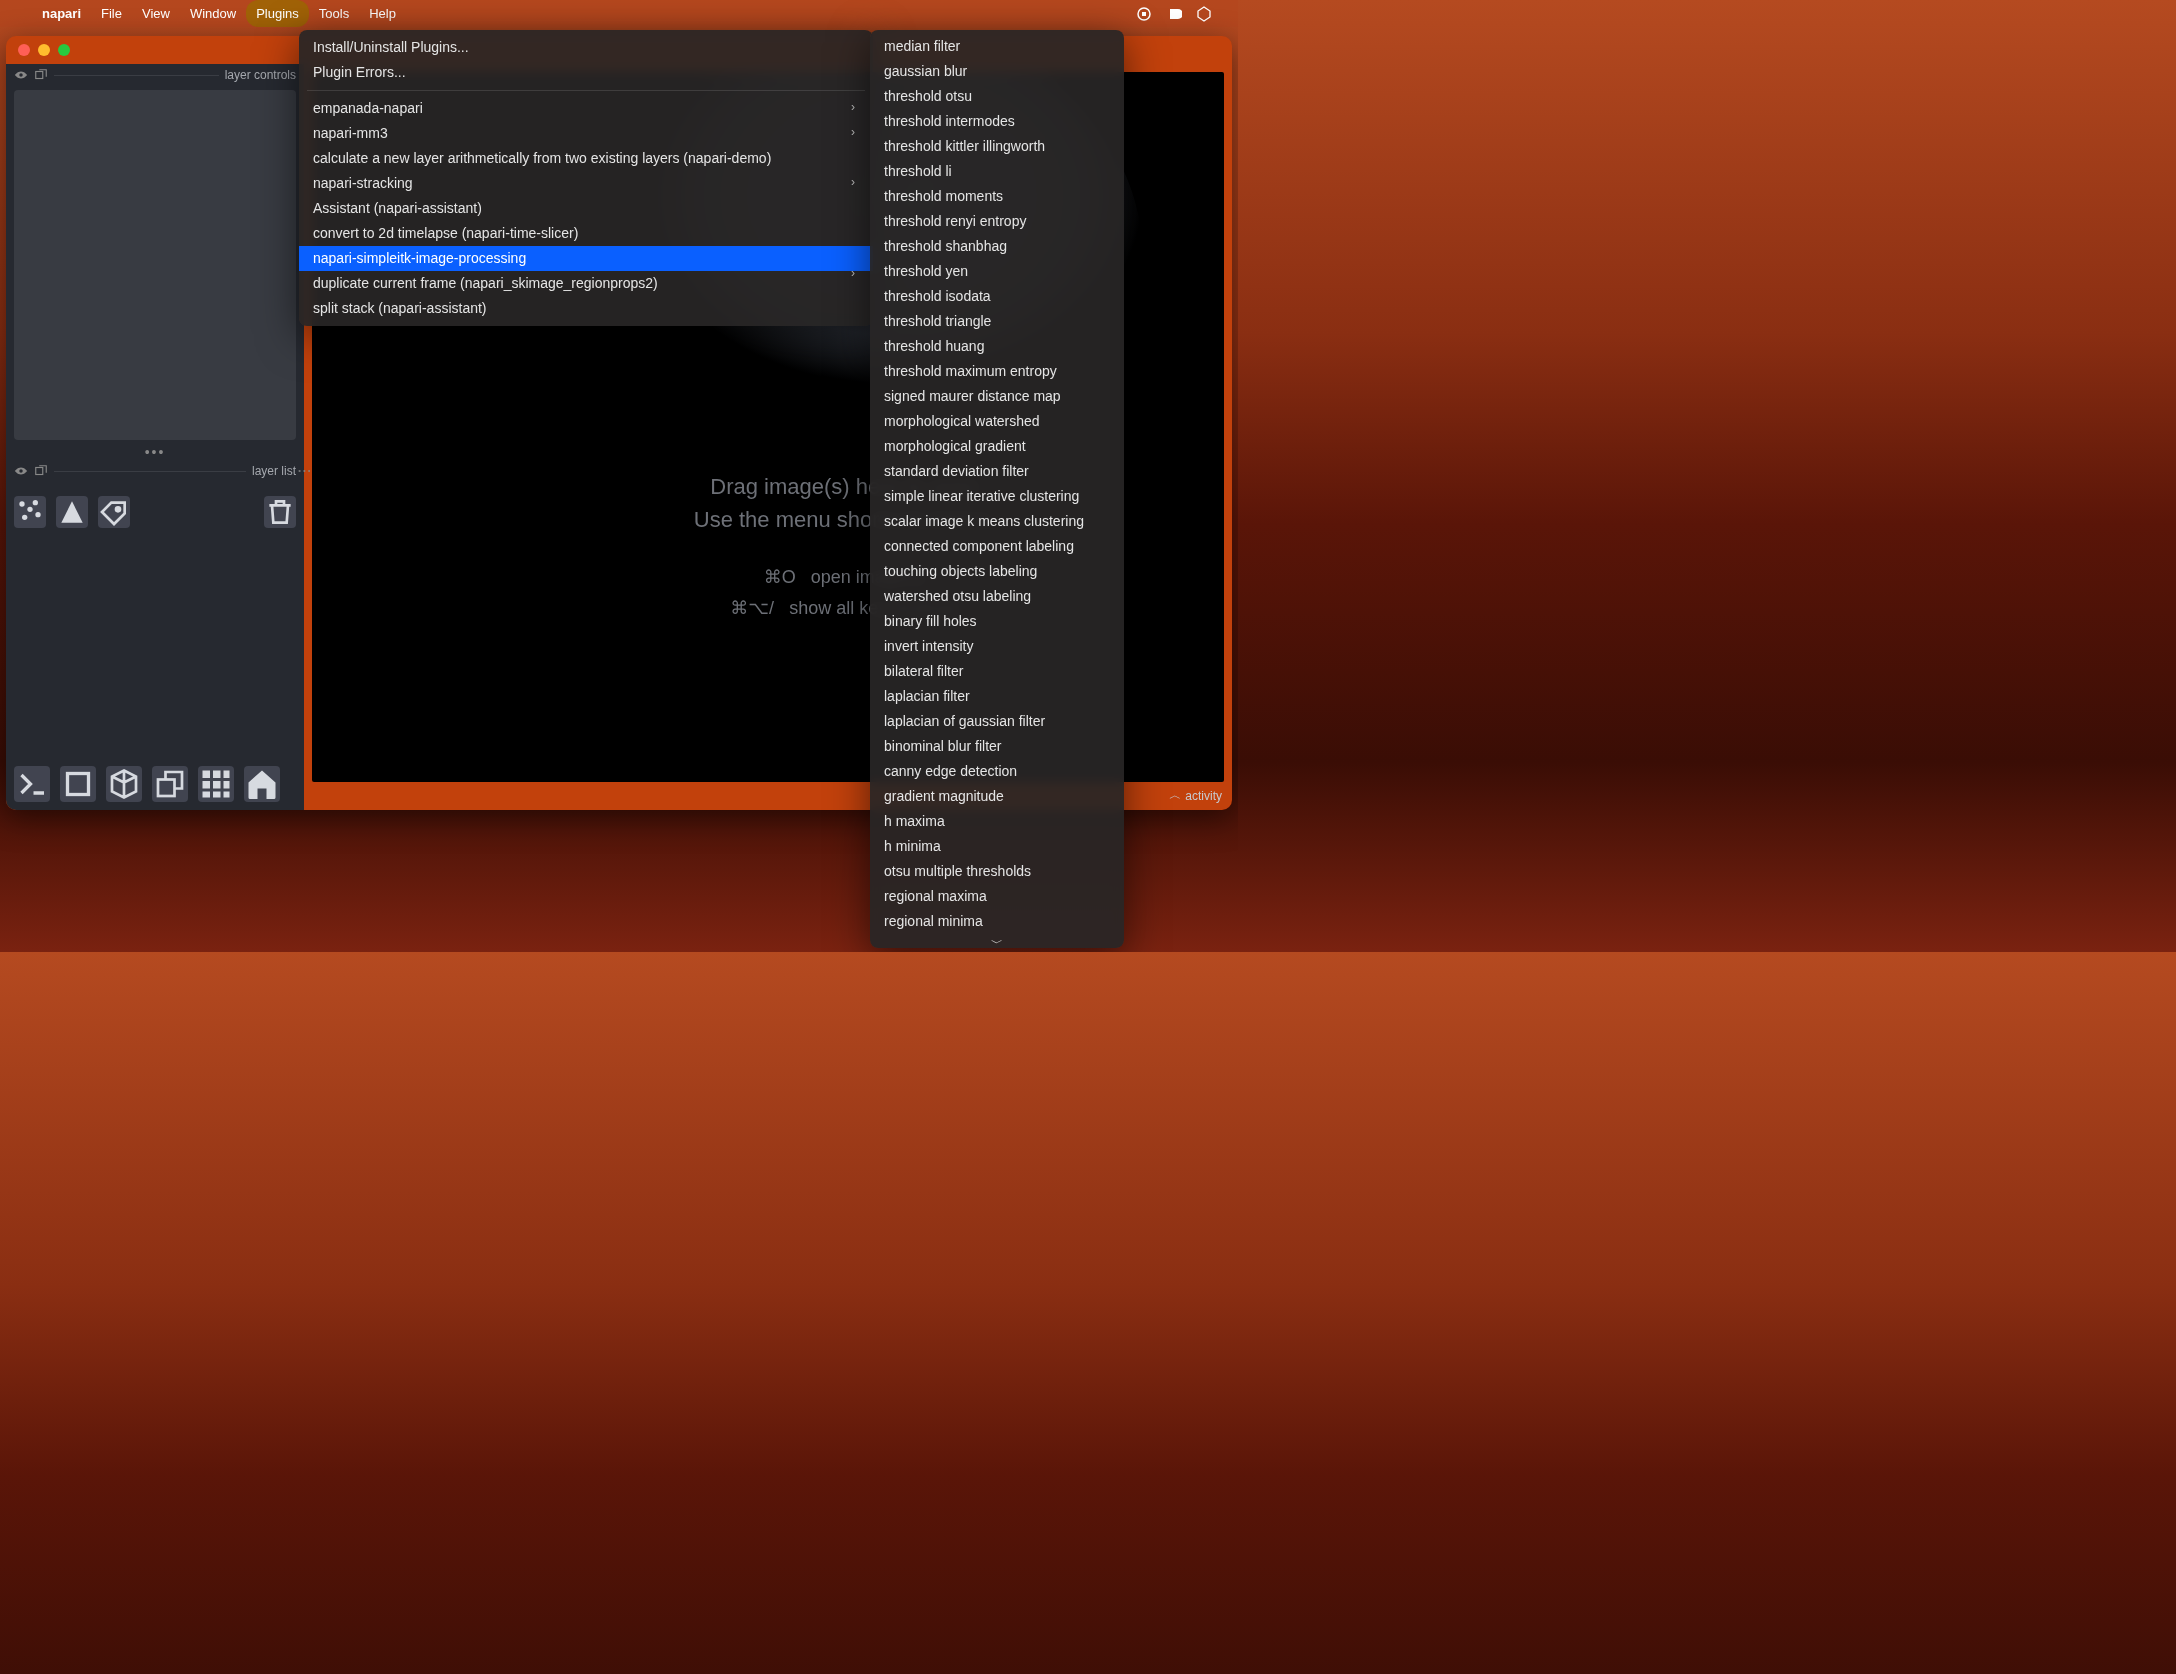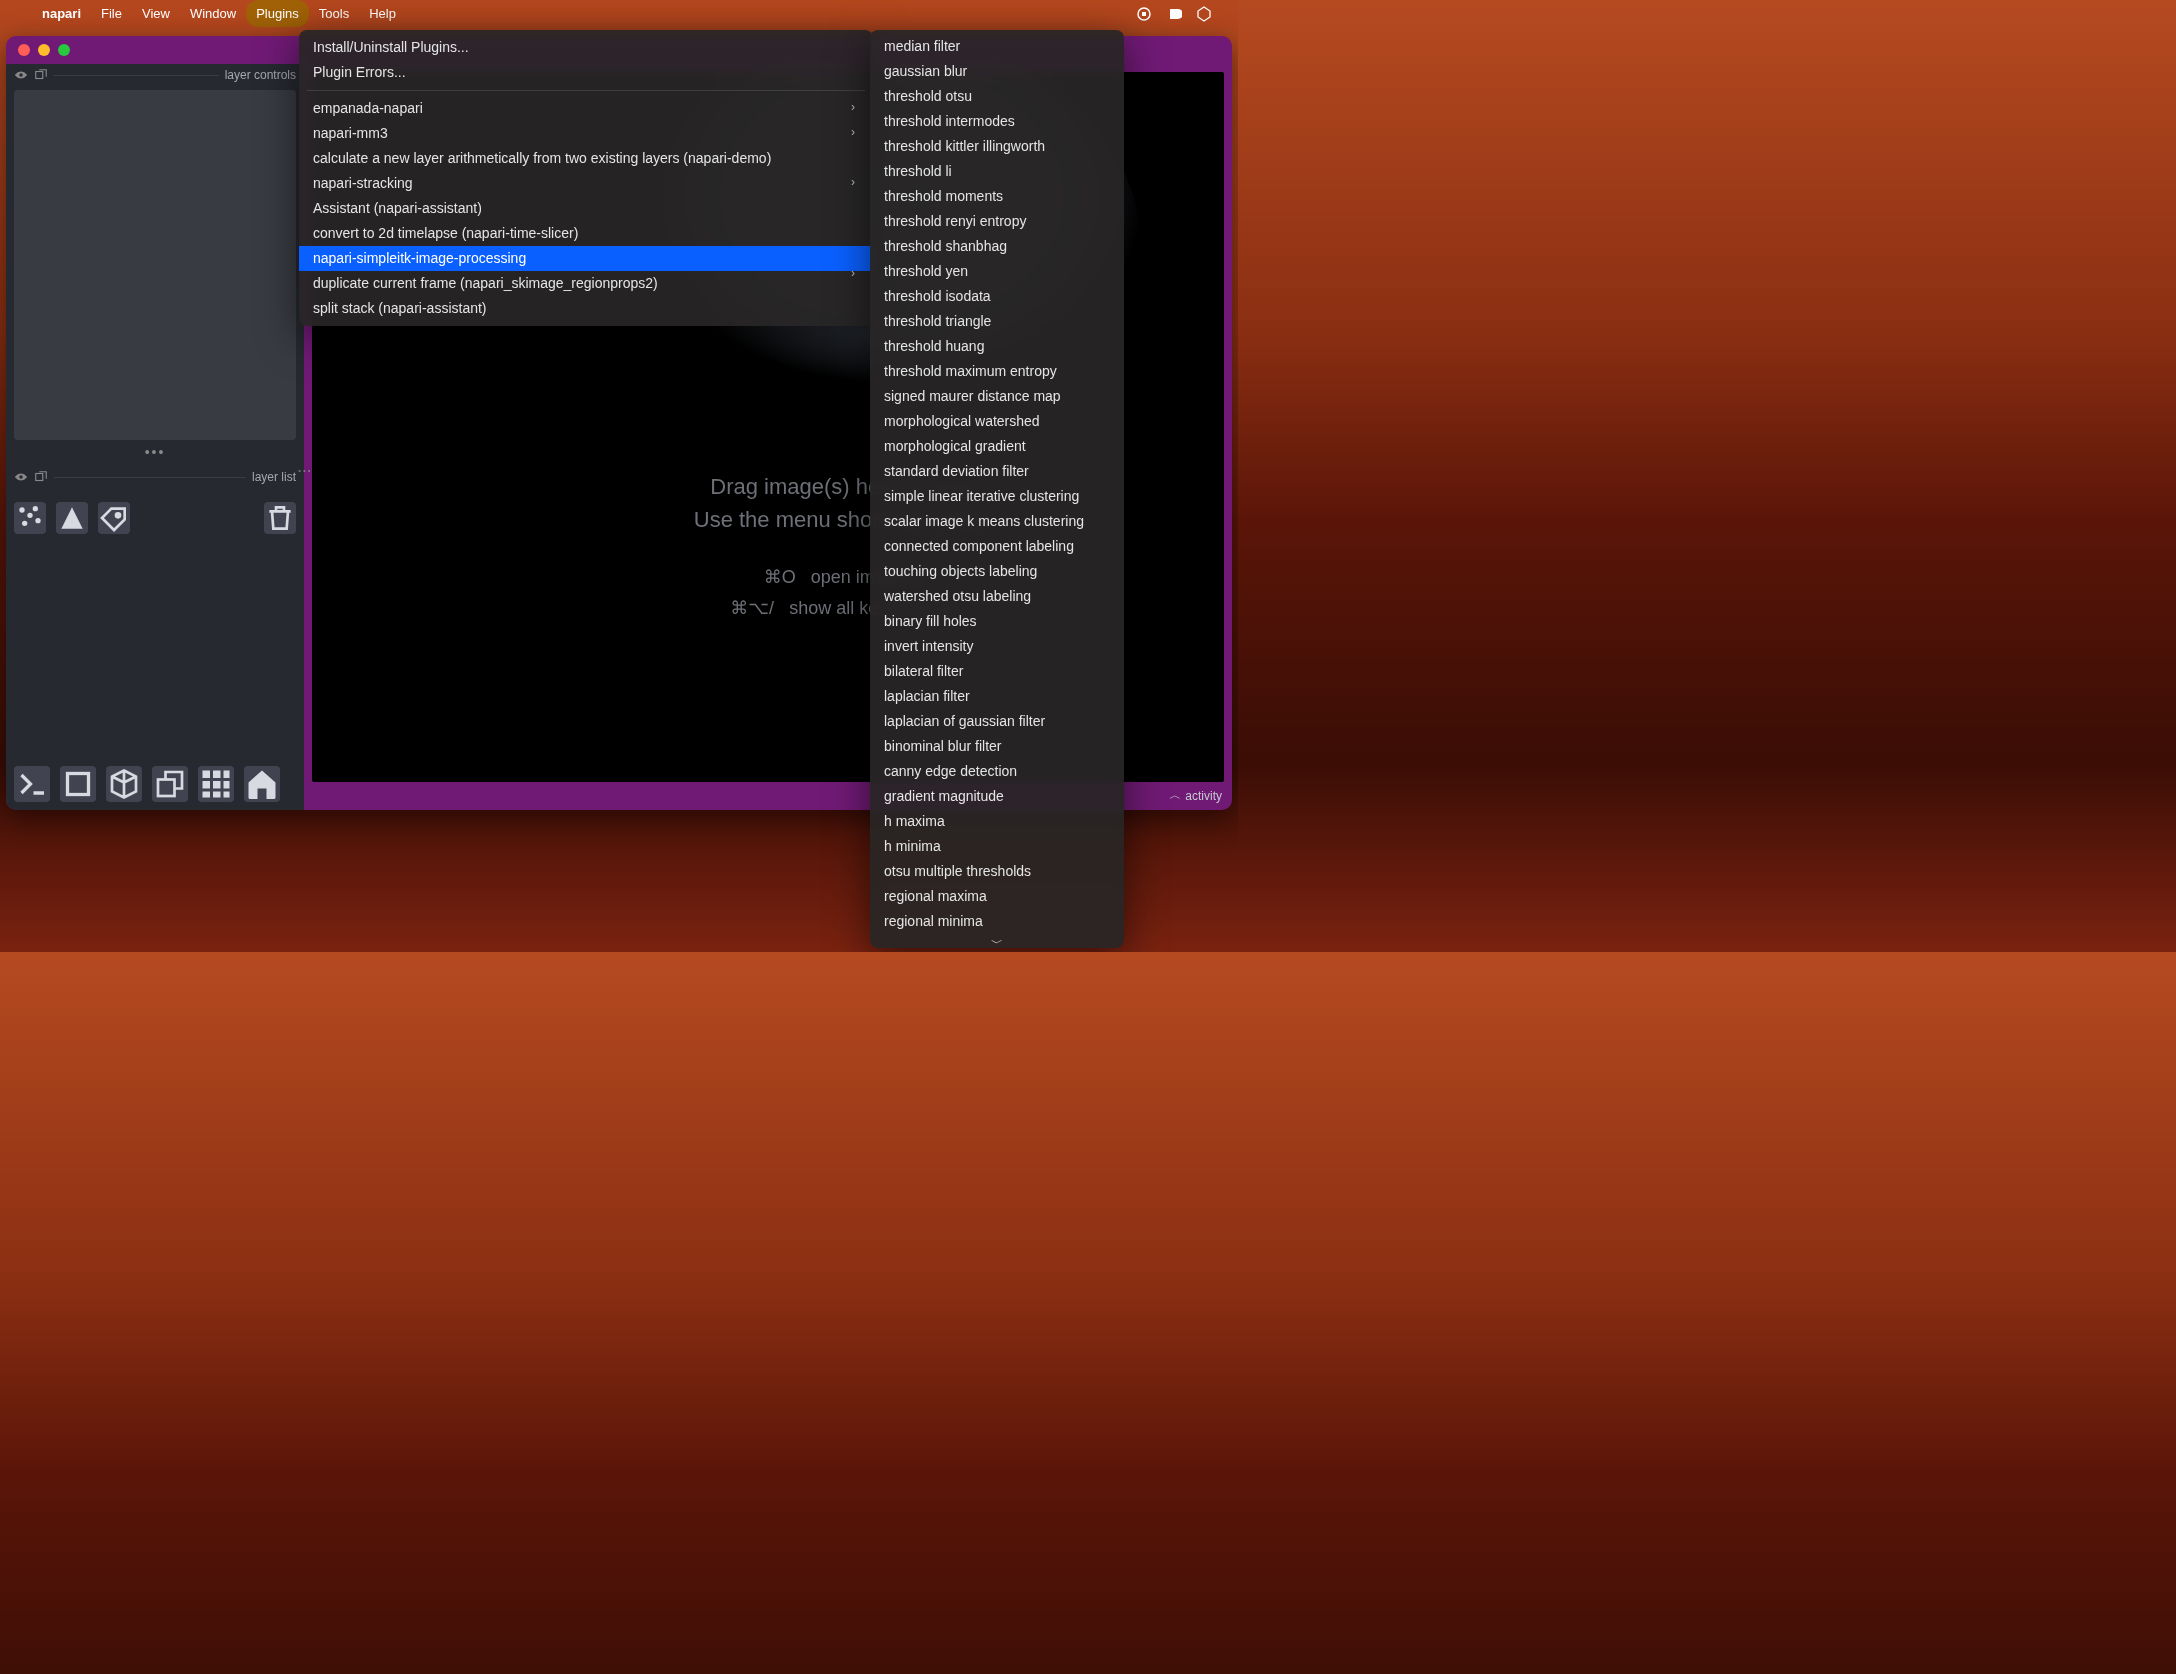--- a/index.html
+++ b/index.html
@@ -27,21 +27,21 @@
   .menubar .menu-item { padding:0 10px; height:27px; display:flex; align-items:center; cursor:default; }
   .menubar .menu-item.active { background:#a16207; border-radius:12px; }
   .menubar .right { margin-left:auto; display:flex; gap:14px; padding-right:6px; font-size:15px; }
   .menubar .right .ic { width:16px; height:16px; display:flex; align-items:center; justify-content:center; }
 
   
   .window {
     position:absolute;
     left:6px; top:36px;
     width:1226px; height:774px;
-    background:#701a75;
+    background:#c2410c;
     border-radius:10px;
     box-shadow:0 8px 30px rgba(0,0,0,0.5);
     overflow:hidden;
   }
   .titlebar {
     height:28px;
     display:flex; align-items:center;
     padding-left:12px; gap:8px;
   }
   .tl-btn { width:12px; height:12px; border-radius:50%; }
@@ -191,21 +191,21 @@
               <path d="M6 2h8v8"></path>
             </svg>
           </span>
         <div class="line"></div>
         <span>layer controls</span>
       </div>
       <div class="layer-controls-body"></div>
       <div class="three-dots">•••</div>
       <span class="vdots">⋮</span>
 
-      <div class="panel-head" style="margin-top:6px;">
+      <div class="panel-head" style="">
         <span class="mini-ic">
             <svg viewBox="0 0 16 16" fill="#888">
               <path d="M8 4C4 4 1 8 1 8s3 4 7 4 7-4 7-4-3-4-7-4zm0 6a2 2 0 110-4 2 2 0 010 4z"></path>
             </svg>
           </span>
         <span class="mini-ic">
             <svg viewBox="0 0 16 16" fill="none" stroke="#888" stroke-width="1.3">
               <rect x="2" y="4" width="8" height="8"></rect>
               <path d="M6 2h8v8"></path>
             </svg>

